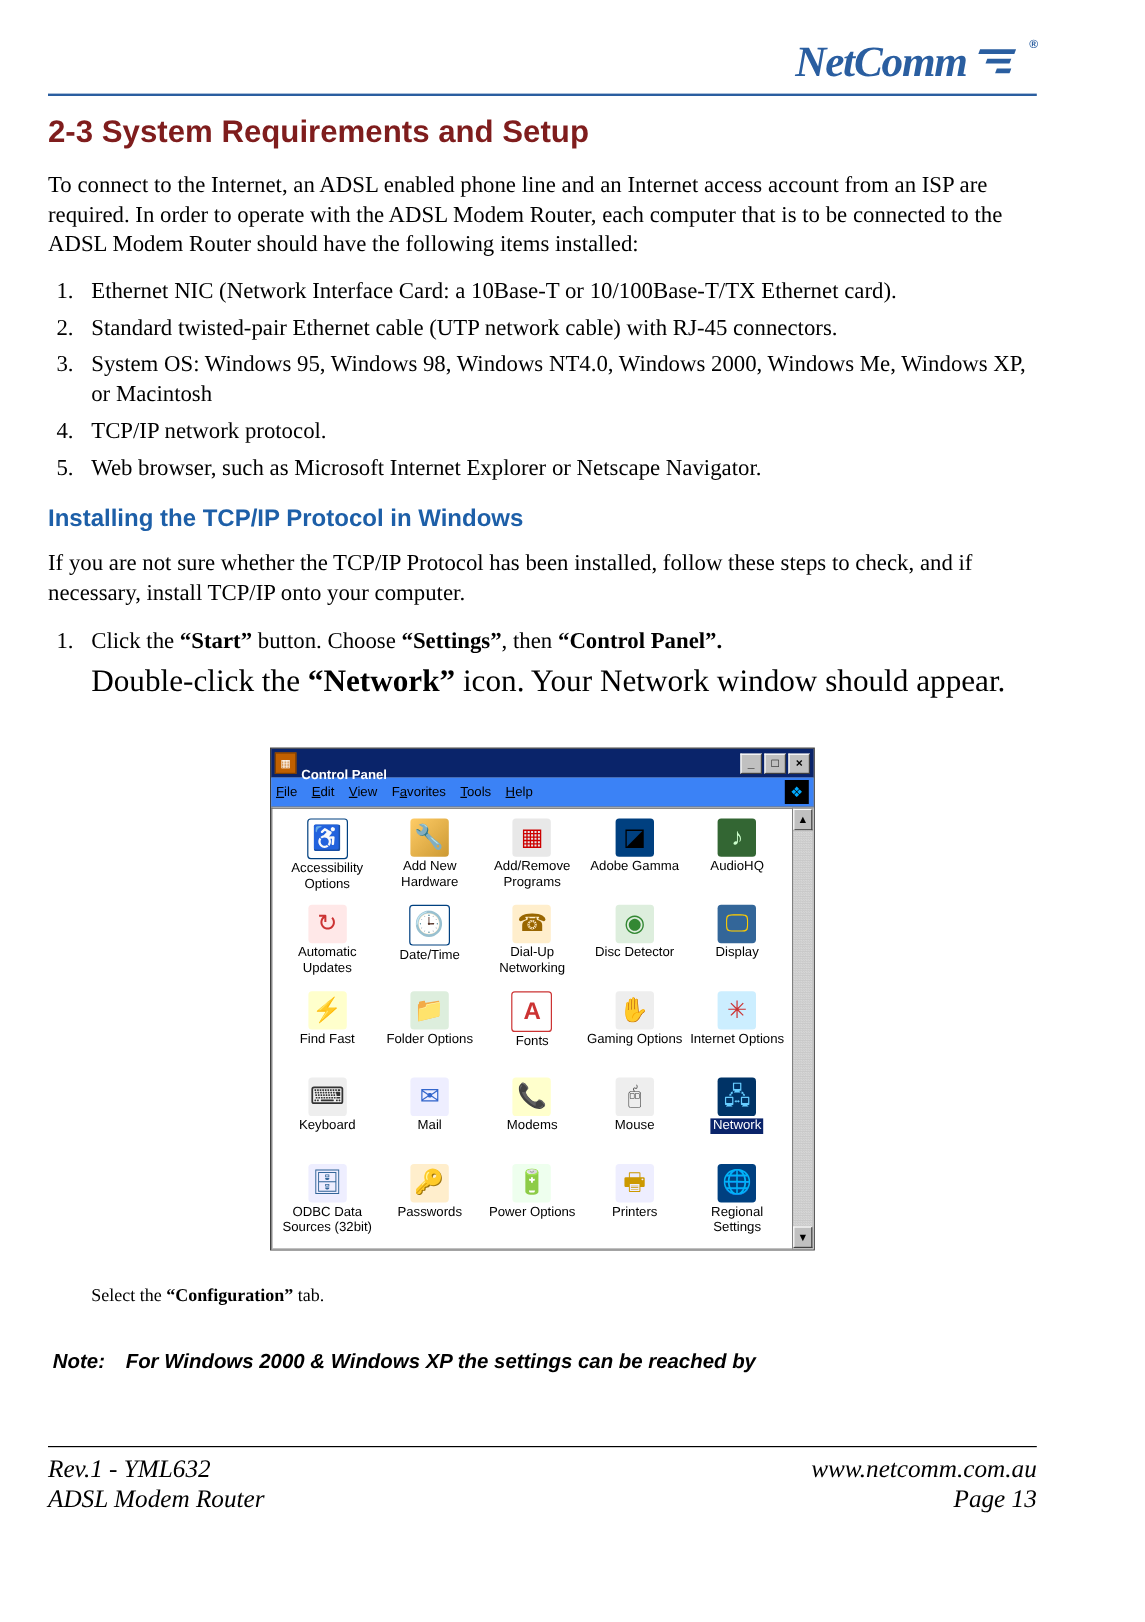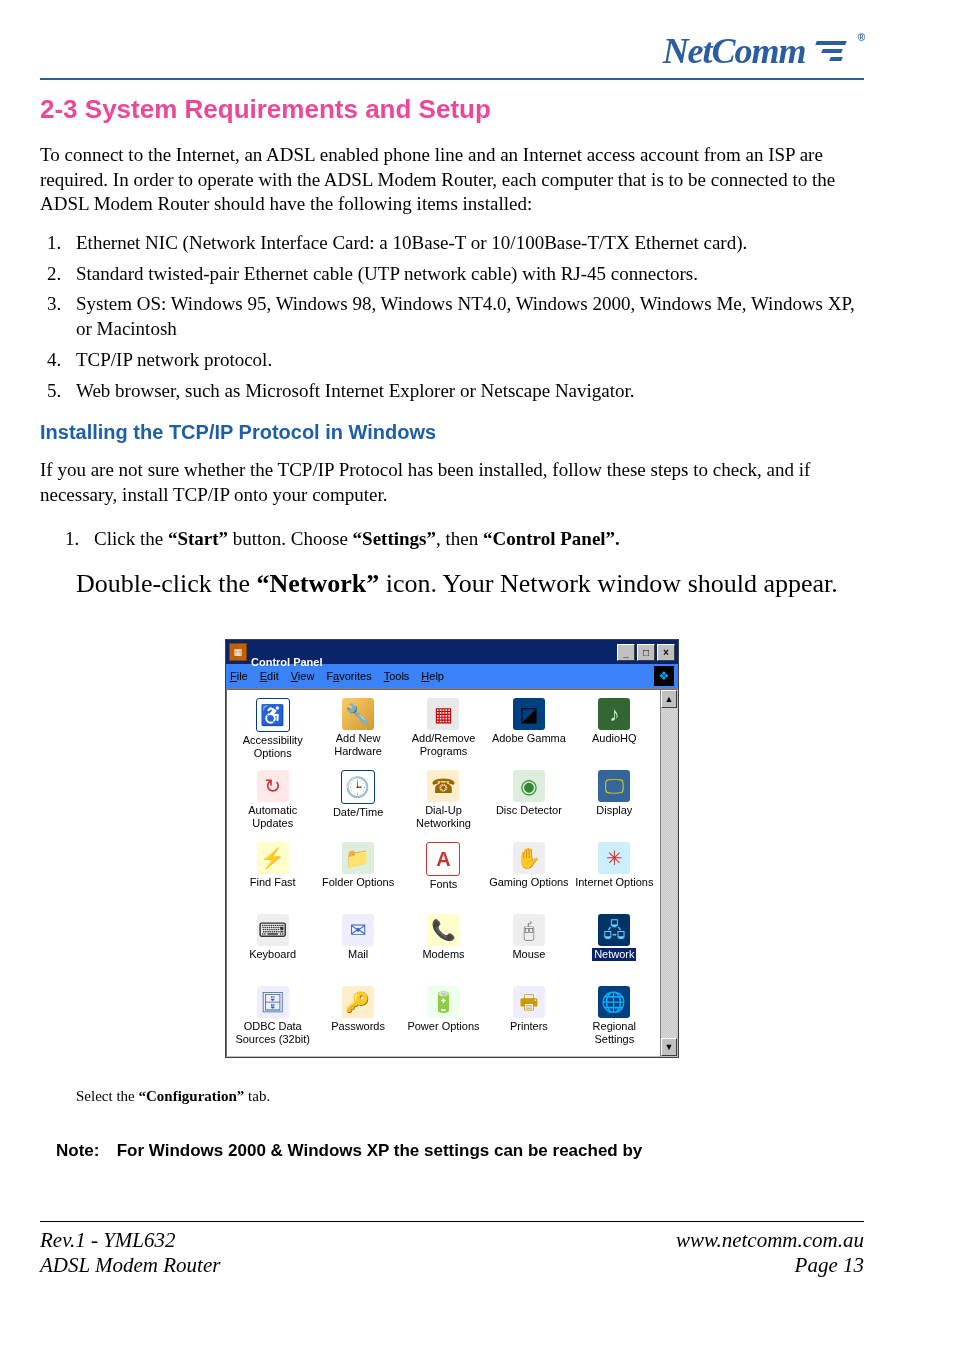--- a/index.html
+++ b/index.html
@@ -41,21 +41,21 @@
     position: absolute;
     height: 4px;
     background: #2a5ea0;
     transform: skewX(-20deg);
   }
   .logo-mark .l1 { width: 30px; top: 0; left: 4px; }
   .logo-mark .l2 { width: 20px; top: 8px; left: 10px; }
   .logo-mark .l3 { width: 12px; top: 16px; left: 18px; }
   .reg { font-family: Arial; font-size: 10px; font-style: normal; color:#2a5ea0; align-self:flex-start; margin-top:2px;}
   h1.section-title {
-    color: #ec4899;
+    color: #7f1d1d;
     font-family: Arial, Helvetica, sans-serif;
     font-weight: bold;
     font-size: 26px;
     margin: 14px 0 18px 0;
   }
   h2.sub-title {
     color: #1d5fa8;
     font-family: Arial, Helvetica, sans-serif;
     font-weight: bold;
     font-size: 20px;
@@ -72,21 +72,21 @@
     margin: 0 0 8px 0;
   }
   ol.reqs li {
     padding-left: 10px;
     margin-bottom: 6px;
     line-height: 1.3;
   }
   ol.steps {
     font-size: 19px;
     padding-left: 26px;
-    margin: 18px;
+    margin: 0;
   }
   ol.steps li {
     padding-left: 10px;
     margin-bottom: 4px;
     line-height: 1.35;
   }
   .step-sub {
     font-size: 26px;
     margin: 6px 0 0 36px;
   }
@@ -232,22 +232,23 @@
   }
   .sb-track{flex:1;background:repeating-conic-gradient(#d8d8d8 0 25%,#c8c8c8 0 50%) 0 0/2px 2px;}
 
   .after-step {
     font-size:15px;
     margin: 8px 0 0 36px;
   }
   .note {
     font-family: Arial, Helvetica, sans-serif;
     font-weight: bold;
+    font-style: italic;
     font-size: 17px;
-    margin: 36px 0 0 16px;
+    margin: 36px 0 0 4px;
     text-align: justify;
   }
   .note .label { display:inline-block; width:56px; }
   .footer-sep {
     border-top:1px solid #000;
     margin-top: 60px;
     padding-top:6px;
     display:flex;
     justify-content:space-between;
     font-style:italic;

